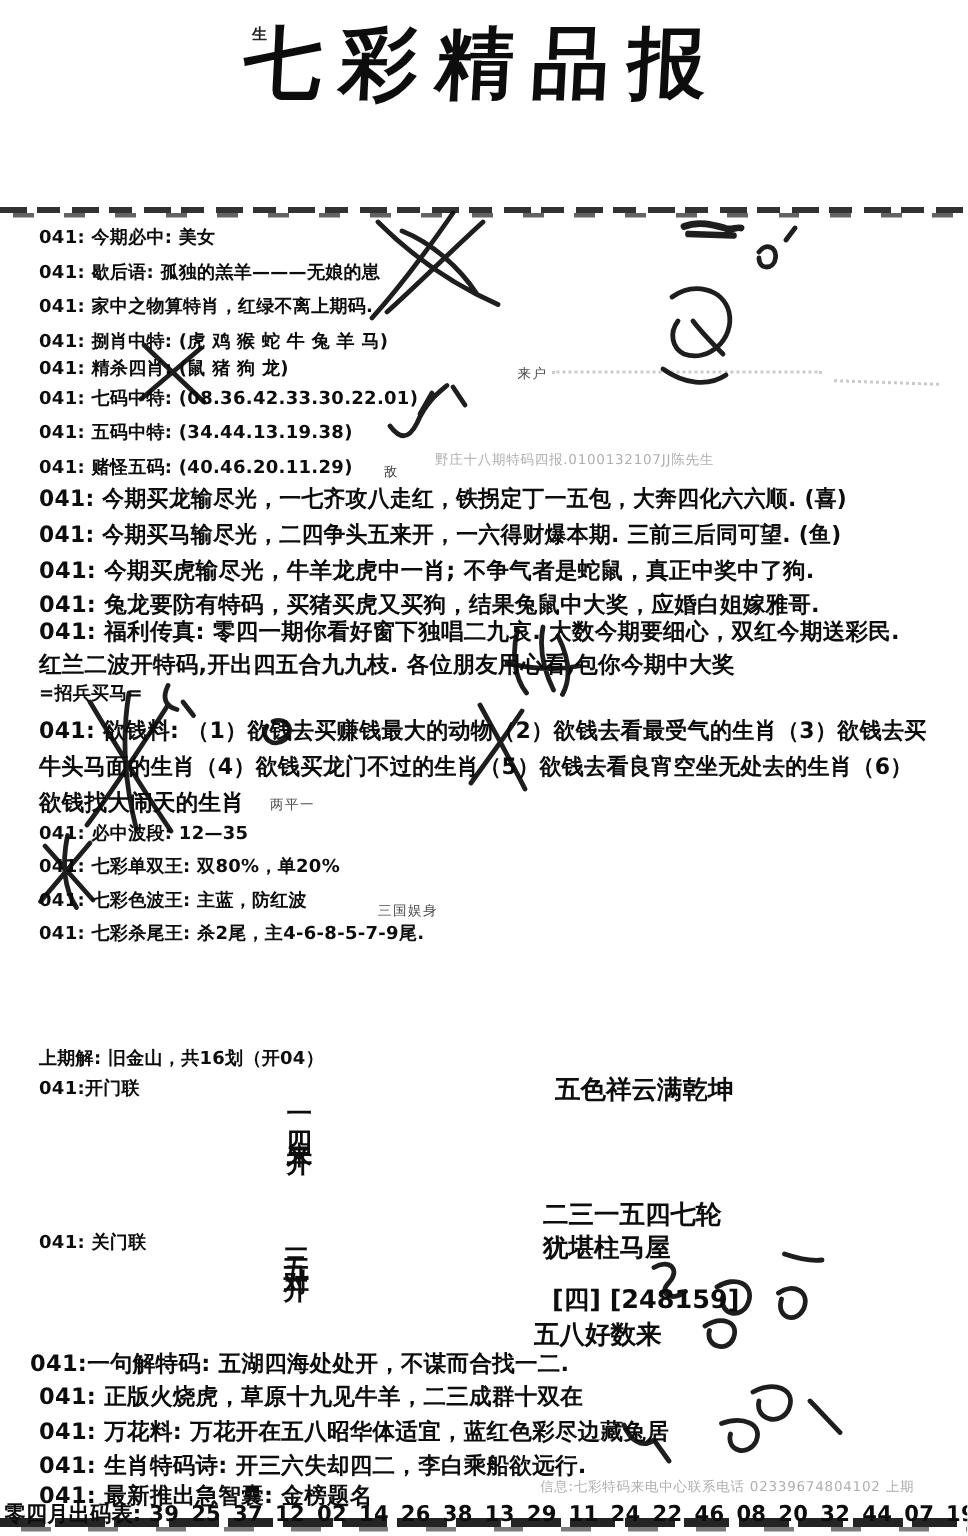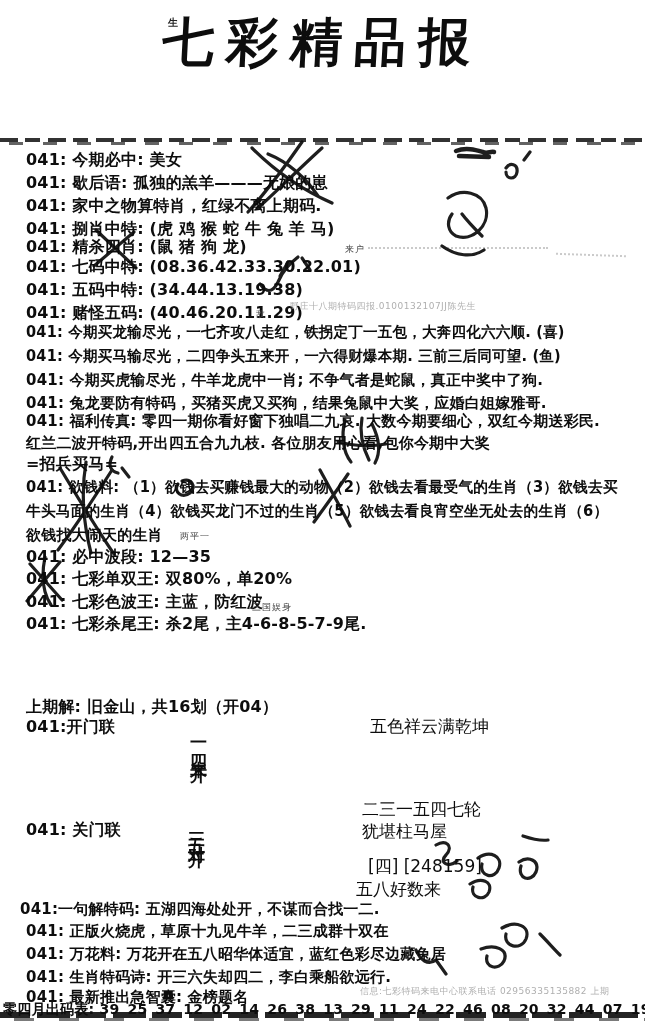--- a/index.html
+++ b/index.html
@@ -7,31 +7,31 @@
     position:relative;width:645px;height:1024px;background:#ffffff;
     font-family:"DejaVu Sans",sans-serif;color:#0d0d0d;overflow:hidden;
   }
   .title{
     position:absolute;top:8px;left:0;width:100%;text-align:center;
     font-family:"DejaVu Serif",serif;font-weight:900;font-size:52px;
     letter-spacing:12px;transform:skewX(-3deg);
   }
   .title-mark{position:absolute;top:16px;left:168px;font-size:10px;font-weight:700;color:#222;}
   .ln{
-    position:absolute;left:26px;font-weight:700;font-size:16px;
+    position:absolute;left:26px;font-weight:700;font-size:12px;
     letter-spacing:0.2px;white-space:nowrap;color:#0d0d0d;
   }
   .s15{font-size:15px;}
   .s14{font-size:14.5px;}
   .fit{transform-origin:left center;}
   .vert{
     position:absolute;writing-mode:vertical-rl;text-orientation:upright;
     font-weight:700;font-size:17px;letter-spacing:7px;white-space:nowrap;
   }
-  .cp{position:absolute;font-weight:400;font-size:17px;white-space:nowrap;}
+  .cp{position:absolute;font-weight:700;font-size:17px;white-space:nowrap;}
   .tiny{position:absolute;font-size:9px;font-weight:400;color:#4a4a4a;letter-spacing:1px;white-space:nowrap;}
   .wm{
     position:absolute;font-size:9px;font-weight:400;color:#9b9b9b;
     filter:blur(0.4px);opacity:0.8;white-space:nowrap;letter-spacing:0.5px;
   }
   .edge{position:absolute;left:0;width:645px;}
   .edge-top1{top:138px;height:4px;opacity:.88;
     background:repeating-linear-gradient(90deg,#161616 0 18px,transparent 18px 25px,#161616 25px 40px,transparent 40px 48px);}
   .edge-top2{top:142px;height:3px;opacity:.7;
     background:repeating-linear-gradient(90deg,transparent 0 9px,#202020 9px 23px,transparent 23px 34px);}
@@ -99,21 +99,21 @@
     <span>零四月出码表:</span>
     <span style="word-spacing:3px">39 25 37 12 02 14 26 38 13 29 11 24 22 46 08 20 32 44 07 19 03 15</span>
   </div>
 
   <div class="tiny" style="top:243px;left:345px">来户</div>
   <div class="tiny" style="top:308px;left:256px">敌</div>
   <div class="tiny" style="top:530px;left:180px">两平一</div>
   <div class="tiny" style="top:601px;left:252px">三国娱身</div>
 
   <div class="wm" style="top:300px;left:290px">野庄十八期特码四报.0100132107JJ陈先生</div>
-  <div class="wm" style="top:985px;left:360px">信息:七彩特码来电中心联系电话 02956335135882 上期</div>
+  <div class="wm" style="top:985px;left:360px">信息:七彩特码来电中心联系电话 02339674804102 上期</div>
   <div class="dotline" style="top:247px;left:368px;width:180px"></div>
   <div class="dotline" style="top:254px;left:556px;width:70px;transform:rotate(2deg)"></div>
 
   <svg class="scribbles" width="645" height="1024" viewBox="0 0 645 1024">
     <g fill="none" stroke="#0b0b0b" stroke-width="3.2" stroke-linecap="round" stroke-linejoin="round" opacity="0.92">
       <path d="M252,148 C272,168 298,188 332,203 M302,142 C284,168 266,192 248,212 M268,154 C288,162 306,178 318,196 M322,148 C300,168 276,192 258,208"></path>
       <path d="M448,198 C462,188 482,192 486,208 C490,226 472,242 456,236 C448,232 446,222 452,214 M462,214 C468,222 476,230 482,236 M442,246 C456,256 472,258 484,250"></path>
       <path d="M506,168 C510,162 518,164 517,172 C516,180 506,180 506,172 M524,160 L530,152"></path>
       <path d="M96,230 L136,268 M134,232 L94,266"></path>
       <path d="M260,284 C266,292 272,294 278,282 C284,268 292,262 298,257 M288,262 L280,276 M302,258 L310,270"></path>

